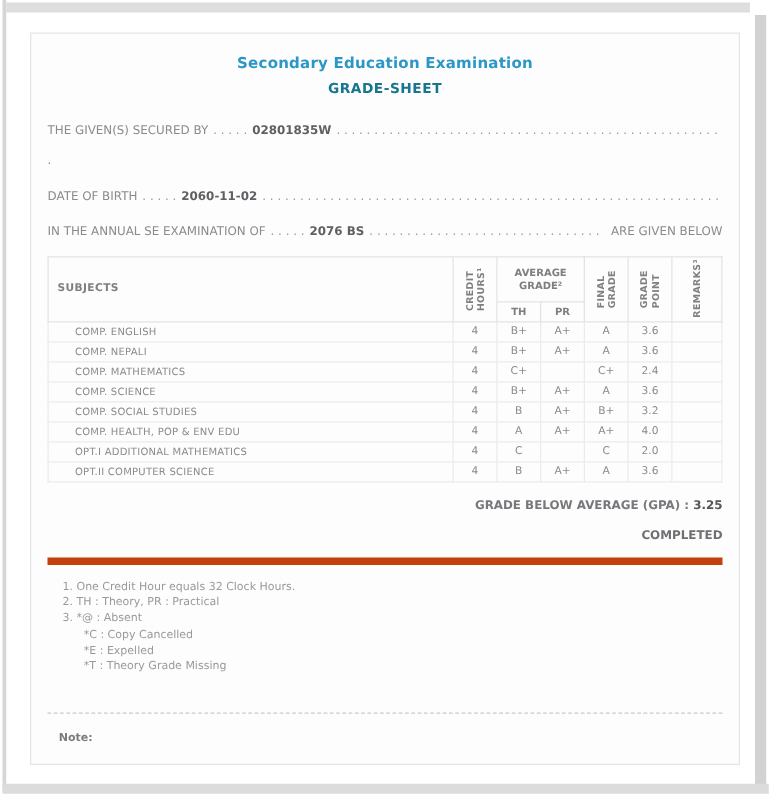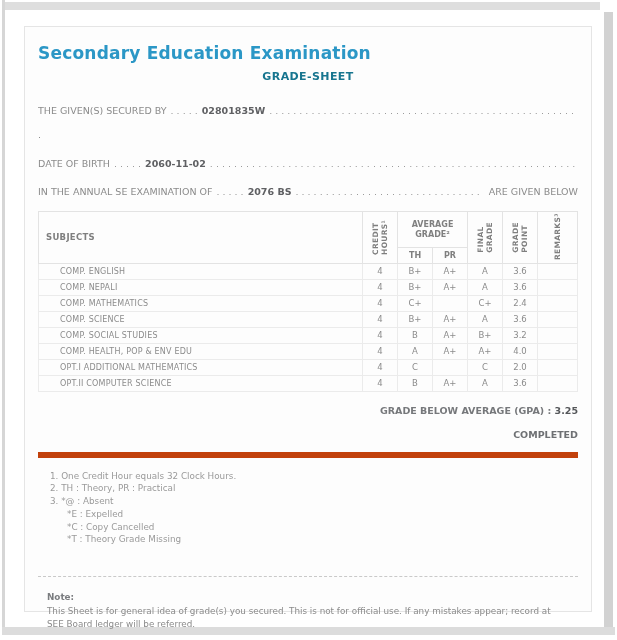--- a/index.html
+++ b/index.html
@@ -22,22 +22,22 @@
     position:absolute; left:24px; top:26px;
     width:568px; height:586px;
     box-sizing:border-box;
     background:#fdfdfd;
     border:1px solid #e5e5e5;
     padding:0 13px;
   }
 
   .title{
     margin-top:16px;
-    text-align:left;
-    font-size:17px; font-weight:bold;
+    text-align:center;
+    font-size:12px; font-weight:bold;
     color:#2b97c6;
     letter-spacing:.2px;
   }
   .subtitle{
     margin-top:7px;
     text-align:center;
     font-size:11px; font-weight:bold;
     color:#17758f;
     letter-spacing:.4px;
   }
@@ -262,26 +262,25 @@
     <div class="gpa-line">
       <span>GRADE BELOW AVERAGE (GPA) :</span>
       <span class="gpa-val">3.25</span>
     </div>
     <div class="status-line">COMPLETED</div>
 
     <div class="footnotes">
         <div class="footnote">1. One Credit Hour equals 32 Clock Hours.</div>
         <div class="footnote">2. TH : Theory, PR : Practical</div>
         <div class="footnote">3. *@ : Absent</div>
+        <div class="footnote indent">*C : Copy Cancelled</div>
         <div class="footnote indent">*E : Expelled</div>
-        <div class="footnote indent">*C : Copy Cancelled</div>
         <div class="footnote indent">*T : Theory Grade Missing</div>
       </div>
 
     <div class="dashed-sep"></div>
 
     <div class="note">
       <div class="note-heading">Note:</div>
-      <div class="note-body">This Sheet is for general idea of grade(s) you secured. This is not for official use. If any mistakes appear; record at SEE Board ledger will be referred.</div>
     </div>
 
   </div>
 </div>
 
 </body></html>

